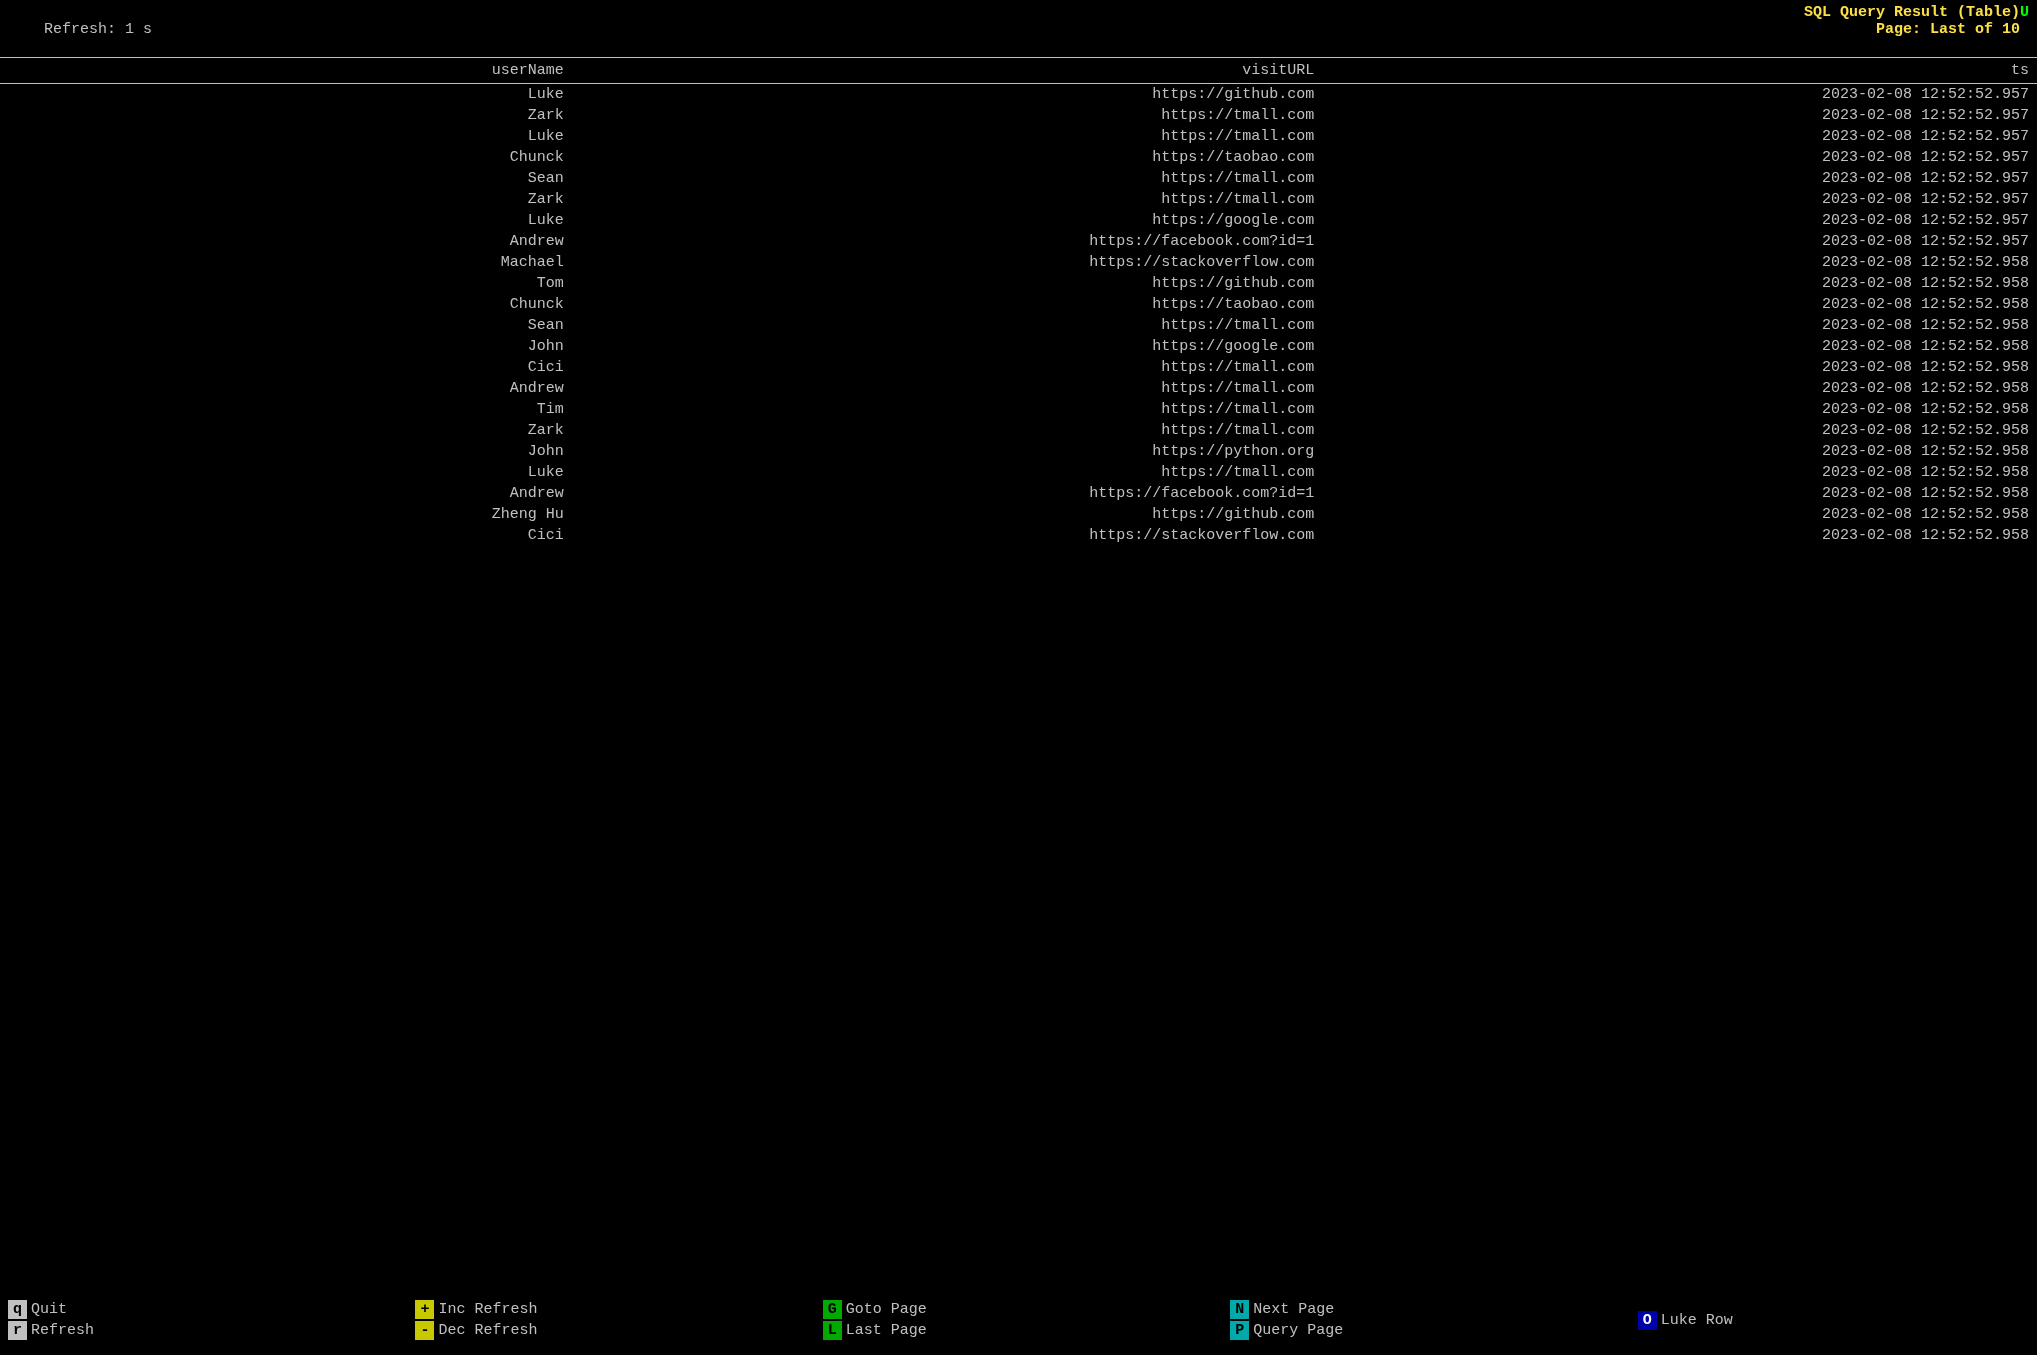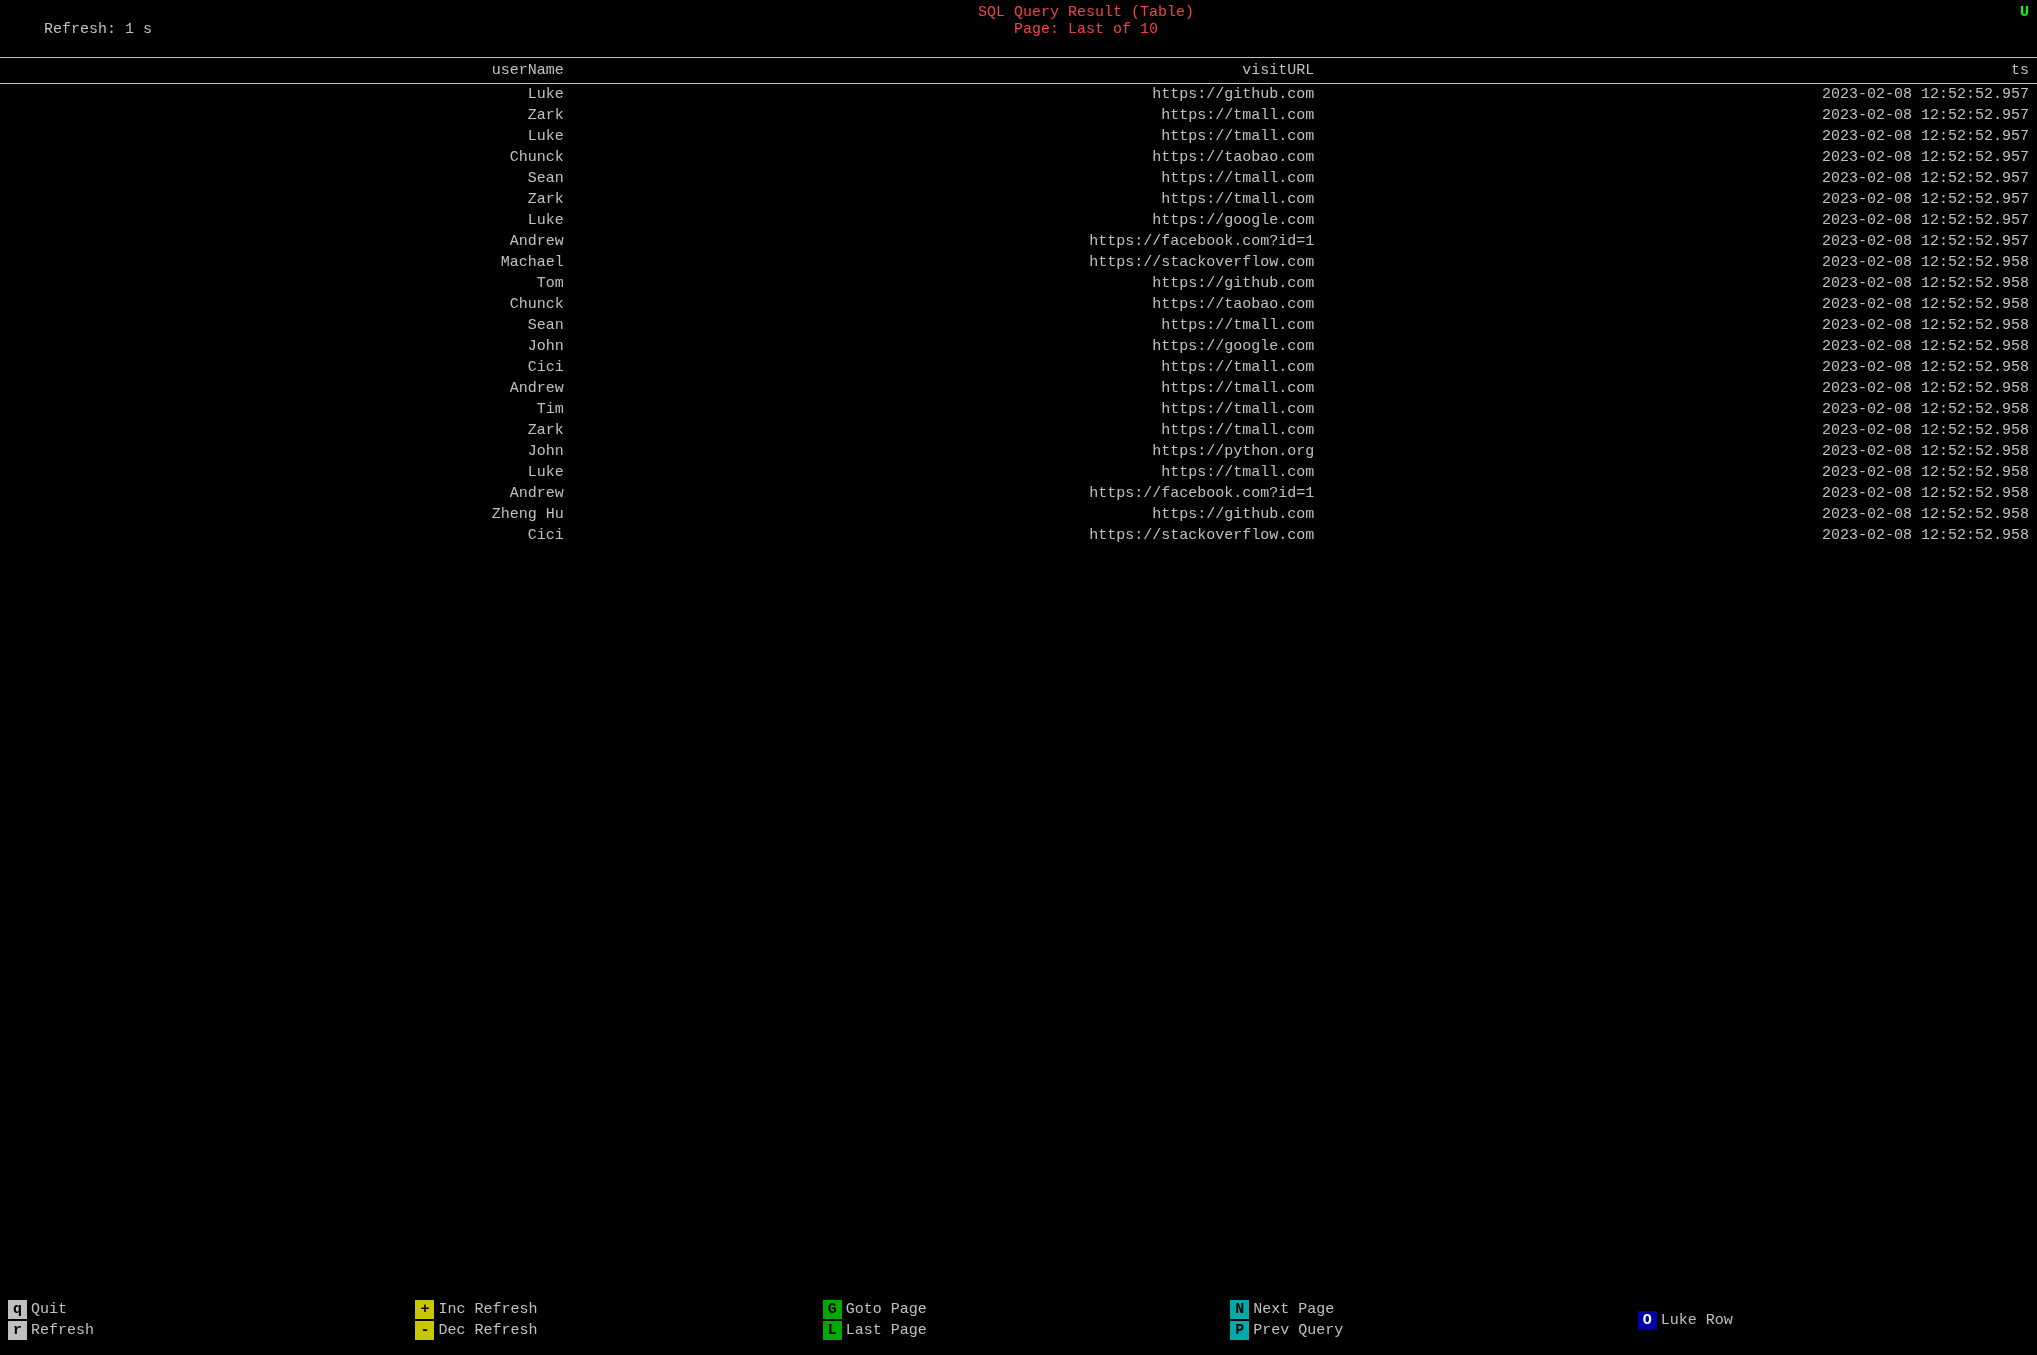--- a/index.html
+++ b/index.html
@@ -26,23 +26,24 @@
       padding: 4px 8px 2px 8px;
       border-bottom: 1px solid #c0c0c0;
     }
 
     #header-left {
       color: #c0c0c0;
       white-space: pre;
     }
 
     #header-center {
-      text-align: center;
-      color: #ef4444;
+      text-align: right;
+      color: #fde047;
       flex: 1;
+      font-weight: bold;
     }
 
     #header-right {
       color: #00ff00;
       font-weight: bold;
     }
 
     #table-container {
       padding: 0 0 0 0;
     }
@@ -335,21 +336,21 @@
       <span class="footer-label">Last Page</span>
     </div>
   </div>
   <div class="footer-section">
     <div class="footer-item">
       <span class="footer-key key-cyan">N</span>
       <span class="footer-label">Next Page</span>
     </div>
     <div class="footer-item">
       <span class="footer-key key-cyan">P</span>
-      <span class="footer-label">Prev Query</span>
+      <span class="footer-label">Query Page</span>
     </div>
   </div>
   <div class="footer-section">
     <div class="footer-item">
       <span class="footer-key key-blue">O</span>
       <span class="footer-label">Luke Row</span>
     </div>
   </div>
 </div>
 

